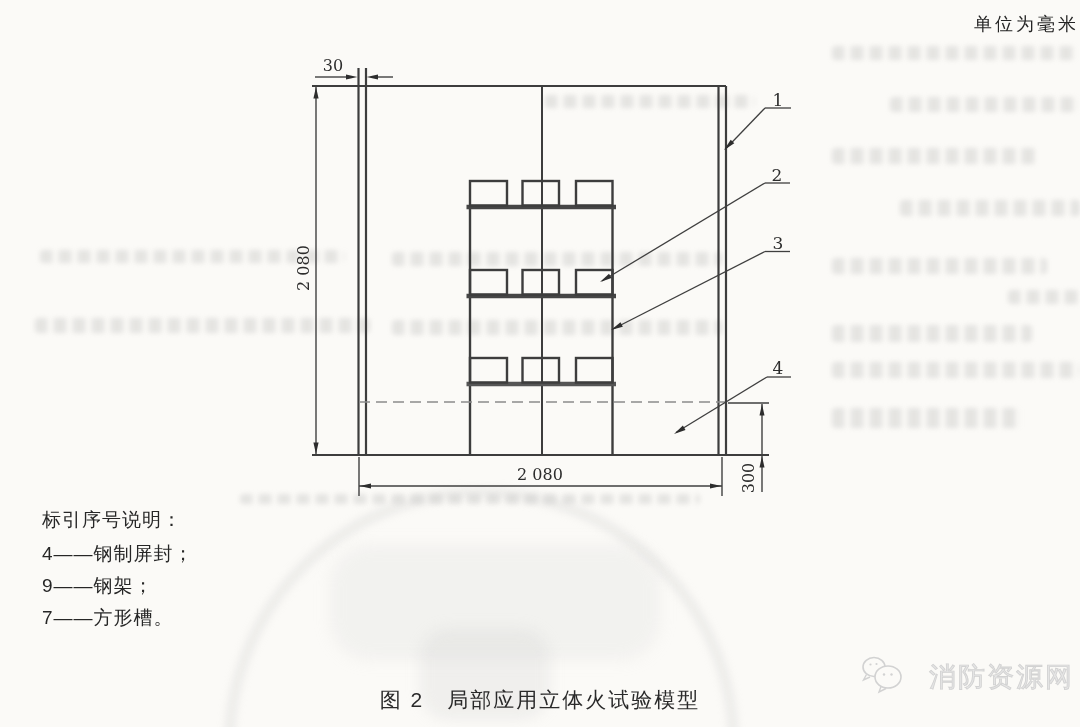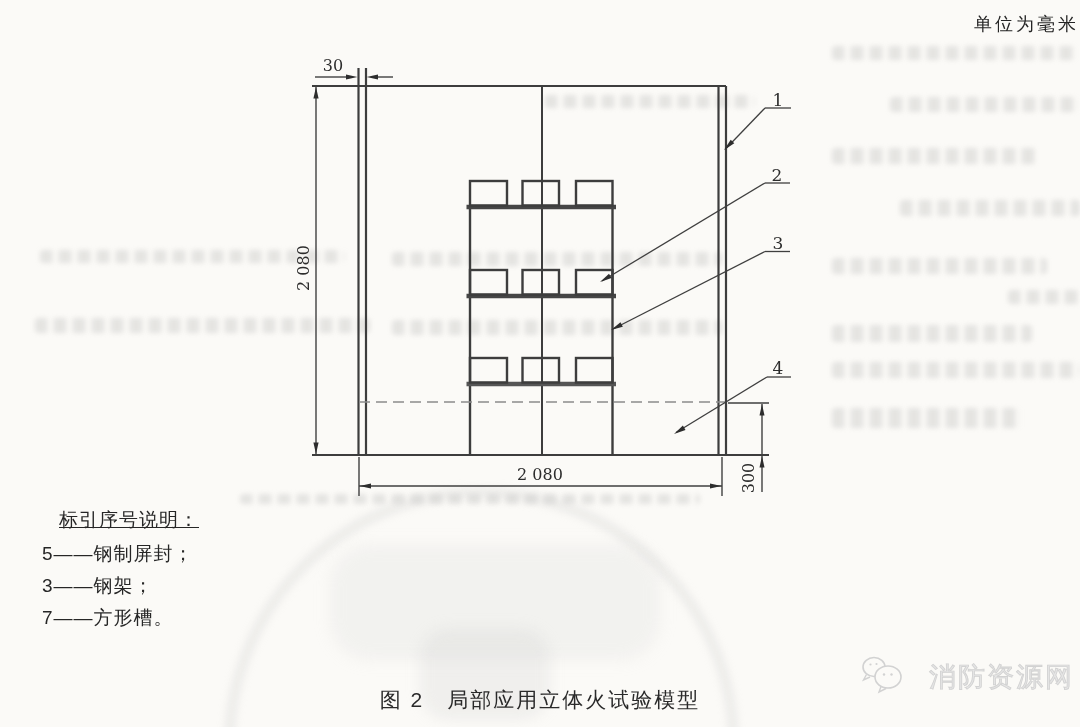--- a/index.html
+++ b/index.html
@@ -38,21 +38,21 @@
   .drawing{position:absolute;left:280px;top:40px;width:520px;height:470px;}
   .drawing text{
     font-family:"DejaVu Serif", serif;
     fill:#2d2d2d;
   }
   .dim-text{font-size:16px;}
   .callout-text{font-size:17px;}
   .legend{
     position:absolute;left:42px;top:508px;font-size:19px;letter-spacing:1px;color:#262626;
   }
-  .legend-title{margin-left:17px;line-height:24px;margin-bottom:6px;text-decoration:underline;}
+  .legend-title{line-height:24px;margin-bottom:6px;}
   .legend-item{line-height:32px;}
   .caption{
     position:absolute;left:280px;top:686px;width:520px;
     text-align:center;font-size:21px;font-weight:normal;letter-spacing:2px;color:#2a2a2a;
   }
   .watermark{
     position:absolute;left:860px;top:653px;
     display:flex;align-items:flex-end;gap:23px;pointer-events:none;
   }
   .watermark-text{
@@ -176,22 +176,22 @@
         <line x1="767" y1="377" x2="791" y2="377"></line>
         <line x1="767" y1="377" x2="676" y2="432.5"></line>
         <polygon points="674,434 682.9,425.6 685.5,429.9" stroke="none"></polygon>
         <text class="callout-text" x="778" y="374" text-anchor="middle" stroke="none">4</text>
       </g>
     </g>
   </svg>
 
   <div class="legend">
     <div class="legend-title">标引序号说明：</div>
-    <div class="legend-item">5——钢制屏封；</div>
-    <div class="legend-item">3——钢架；</div>
+    <div class="legend-item">4——钢制屏封；</div>
+    <div class="legend-item">9——钢架；</div>
     <div class="legend-item">7——方形槽。</div>
   </div>
 
   <div class="caption">图 2　局部应用立体火试验模型</div>
 
   <div class="watermark">
     <svg width="46" height="42" viewBox="0 0 46 42" xmlns="http://www.w3.org/2000/svg" fill="none" stroke="#d2d2d2" stroke-width="1.6">
       <ellipse cx="14" cy="14" rx="11" ry="9.5"></ellipse>
       <path d="M6.5 21.5 L3.5 27 L10 24" stroke-width="1.4"></path>
       <ellipse cx="28" cy="24" rx="13" ry="11" fill="#fbfaf7"></ellipse>

